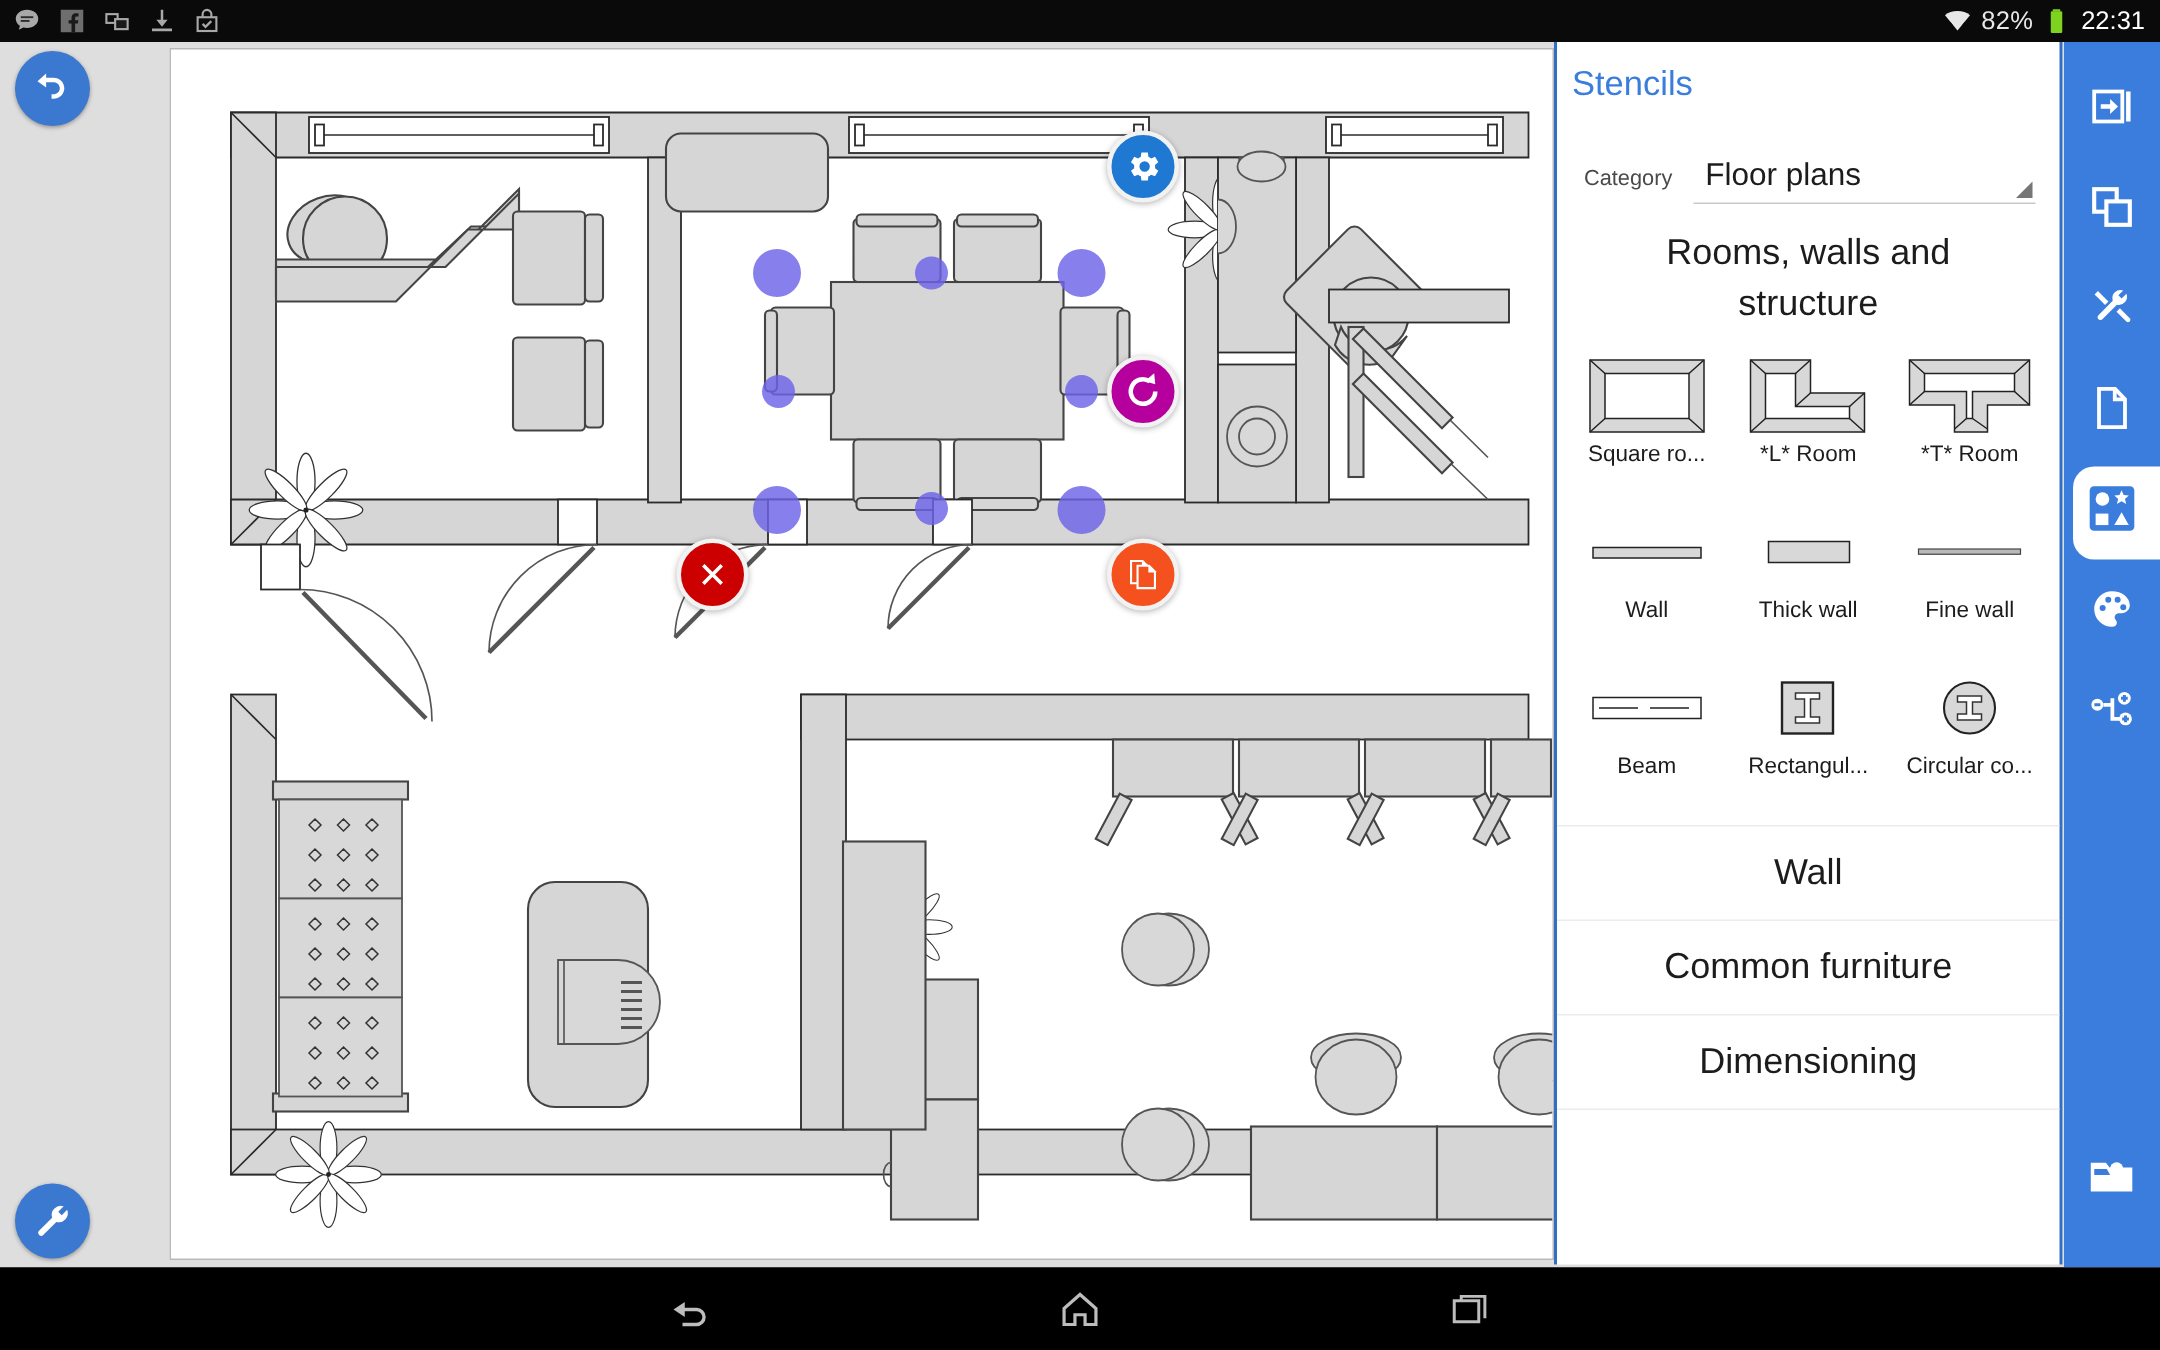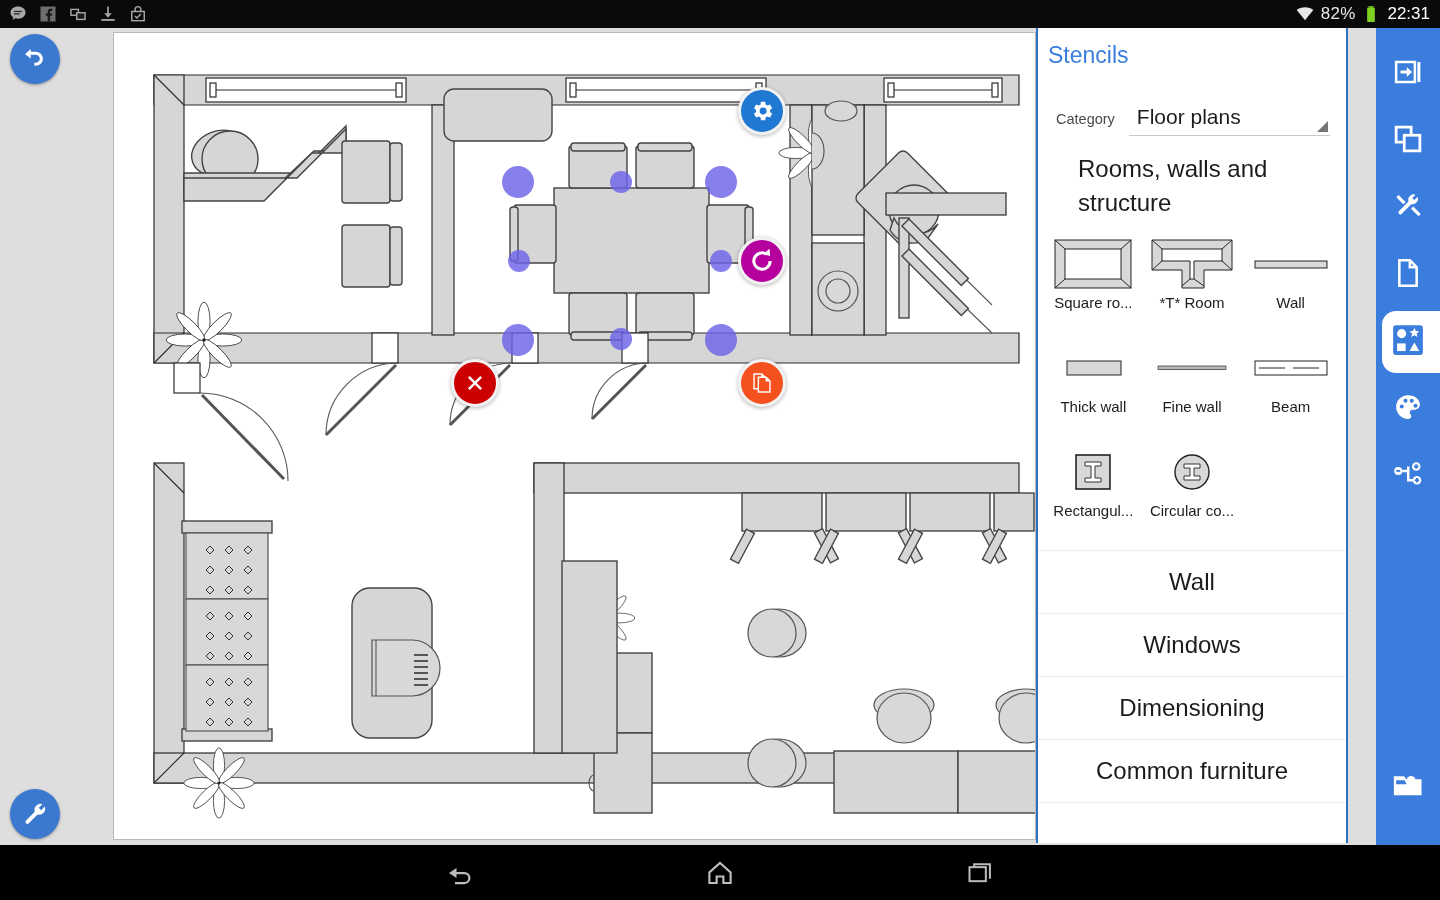--- a/index.html
+++ b/index.html
@@ -57,41 +57,41 @@
   .h-rotate { background: #b5009d; }
   .h-delete { background: #cc0000; }
   .h-copy   { background: #f4511e; }
   .dot {
     position: absolute; border-radius: 50%;
     background: #6c63e8; opacity: .82;
   }
 
   
   .stencils {
-    position: absolute; left: 1036px; top: 28px; width: 312px; height: 815px;
+    position: absolute; left: 1036px; top: 28px; width: 339px; height: 815px;
     background: #ffffff; border-left: 2px solid #2f6fc4; border-right: 2px solid #2f6fc4;
     display: flex; flex-direction: column;
   }
   .st-title {
     color: #3b7ddd; font-size: 23px; padding: 14px 0 8px 10px; font-weight: 400;
   }
   .st-category-row {
     display: flex; align-items: flex-end; padding: 8px 16px 0 18px; gap: 14px;
   }
   .st-cat-label { font-size: 14.5px; color: #4a4a4a; padding-bottom: 9px; }
   .st-cat-select {
     position: relative; flex: 1; border-bottom: 1px solid #c9c9c9; padding: 0 0 6px 8px;
   }
   .st-cat-value { font-size: 21px; color: #1c1c1c; margin-top: 20px; }
   .st-cat-arrow {
     position: absolute; right: 2px; bottom: 3px;
     width: 0; height: 0; border-left: 11px solid transparent; border-bottom: 11px solid #767676;
   }
   .st-section-head {
-    font-size: 24px; color: #1c1c1c;
+    text-align: center; font-size: 24px; color: #1c1c1c;
     line-height: 1.42; padding: 16px 40px 10px 40px;
   }
   .st-grid {
     display: grid; grid-template-columns: repeat(3, 1fr);
     padding: 0 6px;
   }
   .st-cell {
     display: flex; flex-direction: column; align-items: center; justify-content: flex-start;
     height: 104px; padding-top: 6px; cursor: pointer; text-align: right;
   }
@@ -444,20 +444,30 @@
         <div class="glyph">
           <svg width="80" height="52" viewBox="0 0 80 52">
             <rect x="2" y="2" width="76" height="48" fill="#d8d8d8" stroke="#222"></rect>
             <rect x="12" y="11" width="56" height="30" fill="#fff" stroke="#222"></rect>
             <path fill="none" stroke="#222" d="M2 2l10 9M78 2l-10 9M2 50l10-9M78 50l-10-9"></path>
           </svg>
         </div>
         <div class="cap">Square ro...</div>
       </div>
 
+      <div class="st-cell">
+        <div class="glyph">
+          <svg width="80" height="52" viewBox="0 0 80 52">
+            <path fill="#d8d8d8" stroke="#222" d="M2 2h40v22h36v26H2z"></path>
+            <path fill="#fff" stroke="#222" d="M12 11h20v22h36v8H12z"></path>
+            <path fill="none" stroke="#222" d="M2 2l10 9M42 2l-10 9M78 24l-10 9M2 50l10-9M78 50l-10-9M42 24l-10 9"></path>
+          </svg>
+        </div>
+        <div class="cap">*L* Room</div>
+      </div>
 
       <div class="st-cell">
         <div class="glyph">
           <svg width="84" height="52" viewBox="0 0 84 52">
             <path fill="#d8d8d8" stroke="#222" d="M2 2h80v30H54v18H32V32H2z"></path>
             <path fill="#fff" stroke="#222" d="M12 11h60v12H44v18h-4V23H12z"></path>
             <path fill="none" stroke="#222" d="M2 2l10 9M82 2l-10 9M2 32l10-9M82 32l-10-9M32 48l8-7M54 48l-10-7"></path>
           </svg>
         </div>
         <div class="cap">*T* Room</div>
@@ -516,23 +526,22 @@
             <circle cx="22" cy="22" r="17" fill="#d8d8d8" stroke="#222" stroke-width="1.4"></circle>
             <path fill="#fff" stroke="#333" d="M14 14h16v4h-6v8h6v4H14v-4h6v-8h-6z"></path>
           </svg>
         </div>
         <div class="cap">Circular co...</div>
       </div>
     </div>
 
     <div class="st-list">
       <div class="st-list-item">Wall</div>
-      <div class="st-list-item">Windows</div>
+      <div class="st-list-item">Common furniture</div>
       <div class="st-list-item">Dimensioning</div>
-      <div class="st-list-item">Common furniture</div>
     </div>
   </div>
 
   <div class="righttool">
 
     <div class="rt-btn" style="margin-top:12px;">
       <span class="ico">
         <svg width="30" height="30" viewBox="0 0 24 24">
           <rect x="2.5" y="4" width="15" height="16" fill="none" stroke="#fff" stroke-width="2"></rect>
           <path fill="#fff" d="M6 10.8h5V8l4.2 4-4.2 4v-2.8H6z"></path>

